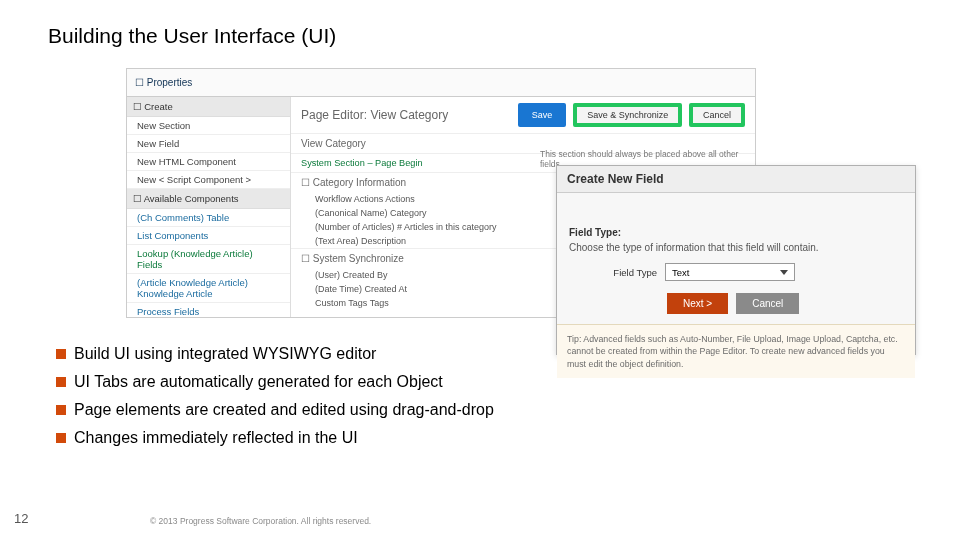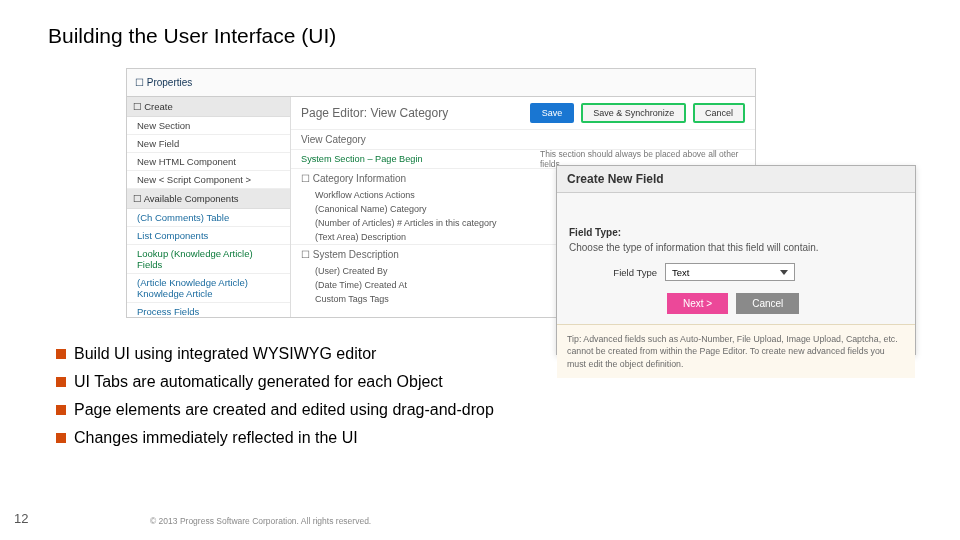--- a/index.html
+++ b/index.html
@@ -9,21 +9,21 @@
   .screenshot-main { position: absolute; left: 126px; top: 68px; width: 630px; height: 250px; border: 1px solid #ccc; background: #fafafa; overflow: hidden; }
   .sm-topbar { height: 28px; border-bottom: 1px solid #ccc; display: flex; align-items: center; padding: 0 8px; font-size: 10px; color: #135; }
   .sm-body { display: flex; height: calc(100% - 28px); }
   .sm-side { width: 164px; border-right: 1px solid #ddd; background: #0f172a; font-size: 9.5px; }
   .sm-side-sec { padding: 4px 6px; border-bottom: 1px solid #ddd; color: #333; background: #e8e8e8; }
   .sm-side-item { display: block; padding: 3px 10px; background: #fff; border-bottom: 1px solid #eee; color: #1a6b9f; }
   .sm-side-item.k { color: #444; }
   .sm-main { flex: 1; background: #fff; font-size: 10px; }
   .sm-main-head { display: flex; justify-content: space-between; align-items: center; padding: 6px 10px; border-bottom: 1px solid #eee; }
   .sm-main-head h4 { font-size: 12px; font-weight: 400; color: #666; }
-  .sm-btn { display: inline-block; padding: 3px 10px; font-size: 9px; color: #333; background: #f4f4f4; border: 2px solid #22c55e; border-radius: 2px; margin-left: 4px; }
+  .sm-btn { display: inline-block; padding: 3px 10px; font-size: 9px; color: #333; background: #f4f4f4; border: 4px solid #22c55e; border-radius: 2px; margin-left: 4px; }
   .sm-btn.blue { background: #1976d2; color: #fff; border-color: #1976d2; }
   .sm-sub { padding: 4px 10px; color: #666; border-bottom: 1px solid #eee; }
   .sm-sys { color: #0b7a3b; font-size: 9.2px; padding: 4px 10px; }
   .sm-hint { position: absolute; right: 10px; top: 80px; font-size: 8.5px; color: #777; width: 205px; }
   .sm-sec-head { padding: 4px 10px; color: #666; border-top: 1px solid #eee; }
   .sm-row { padding: 2px 24px; font-size: 9px; color: #555; }
   .sm-toolbar2 { position: absolute; right: 10px; top: 96px; display: flex; gap: 3px; }
   .sm-tbtn { font-size: 8.5px; padding: 2px 6px; border: 1px solid #bbb; background: #f4f4f4; }
   .sm-tbtn.blue { background: #1976d2; color: #fff; border-color: #1976d2; }
 
@@ -31,21 +31,21 @@
   .dlg-title { background: #eee; border-bottom: 1px solid #ccc; padding: 6px 10px; font-size: 12px; font-weight: 700; color: #333; }
   .dlg-body { padding: 10px 12px; }
   .dlg-lab { font-weight: 700; color: #333; margin-bottom: 4px; margin-top: 24px; }
   .dlg-txt { color: #555; margin-bottom: 10px; }
   .dlg-field { display: flex; align-items: center; gap: 8px; margin: 6px 0 12px 24px; }
   .dlg-field label { font-size: 9.5px; color: #333; width: 64px; text-align: right; }
   .dlg-sel { width: 130px; height: 18px; border: 1px solid #999; background: #fff; font-size: 9.5px; display: flex; align-items: center; justify-content: space-between; padding: 0 6px; }
   .caret { width: 0; height: 0; border-left: 4px solid transparent; border-right: 4px solid transparent; border-top: 5px solid #444; }
   .dlg-actions { display: flex; gap: 8px; margin-left: 98px; }
   .dlg-btn { padding: 5px 16px; font-size: 10px; color: #fff; border: none; }
-  .dlg-btn.orange { background: #ec4899; }
+  .dlg-btn.orange { background: #c2410c; }
   .dlg-btn.gray { background: #8a8a8a; }
   .dlg-tip { font-size: 8.8px; color: #6b6b6b; background: #fdf8ee; border-top: 1px solid #e4d9bc; padding: 8px 10px; line-height: 1.4; }
 
   .bullets { position: absolute; left: 56px; top: 335px; font-size: 16px; }
   .b-row { display: flex; align-items: flex-start; margin: 10px 0; }
   .sq { width: 10px; height: 10px; background: #d24a0a; margin: 4px 8px 0 0; flex: 0 0 auto; }
   .page-num { position: absolute; left: 14px; bottom: 14px; font-size: 13px; color: #555; }
   .copy { position: absolute; left: 150px; bottom: 14px; font-size: 8.5px; color: #8a8a8a; }
 </style>
 </head>
@@ -88,21 +88,21 @@
         <div class="sm-toolbar2">
           <span class="sm-tbtn blue">Edit</span>
           <span class="sm-tbtn">Delete</span>
           <span class="sm-tbtn">More actions ▾</span>
         </div>
         <div class="sm-sec-head">☐ Category Information</div>
         <div class="sm-row">Workflow Actions Actions</div>
         <div class="sm-row">(Canonical Name) Category</div>
         <div class="sm-row">(Number of Articles) # Articles in this category</div>
         <div class="sm-row">(Text Area) Description</div>
-        <div class="sm-sec-head">☐ System Description</div>
+        <div class="sm-sec-head">☐ System Synchronize</div>
         <div class="sm-row">(User) Created By</div>
         <div class="sm-row">(Date Time) Created At</div>
         <div class="sm-row">Custom Tags Tags</div>
       </div>
     </div>
   </div>
 
   <div class="dialog">
     <div class="dlg-title">Create New Field</div>
     <div class="dlg-body">

